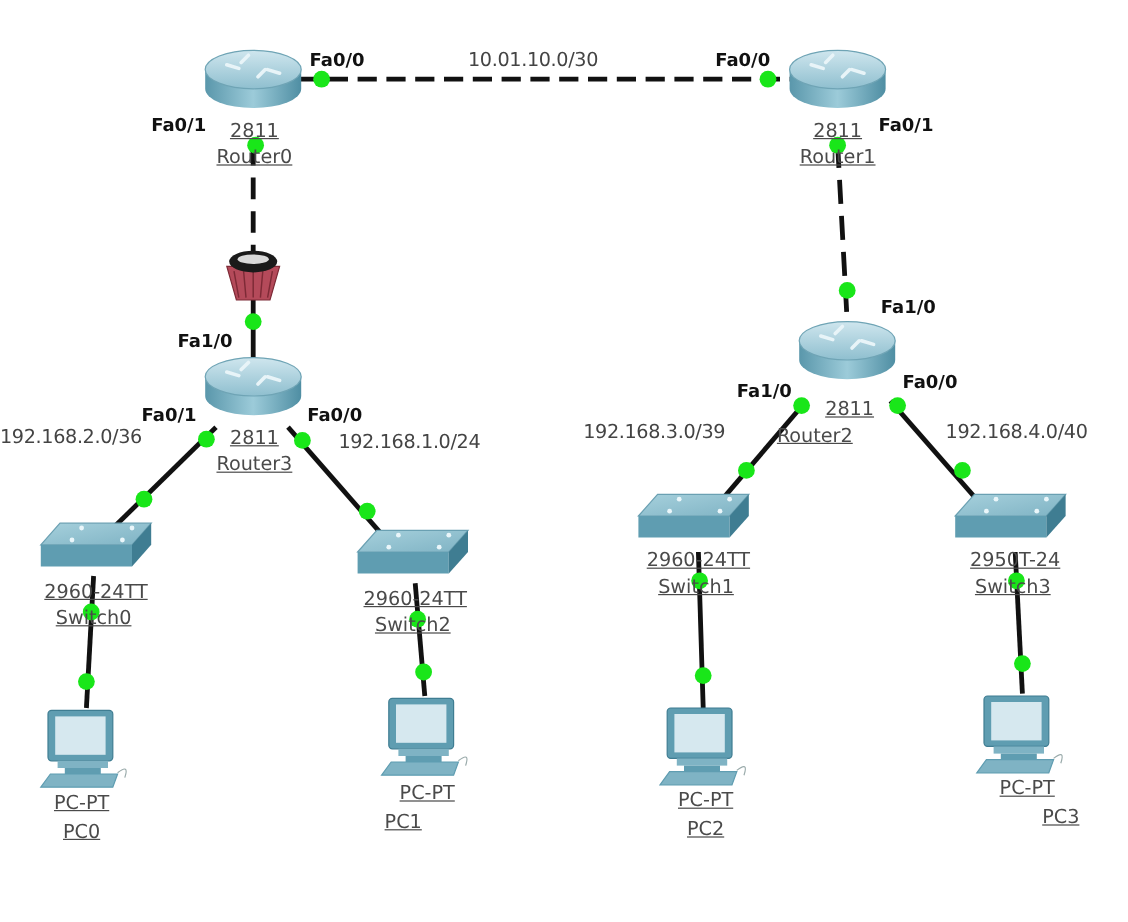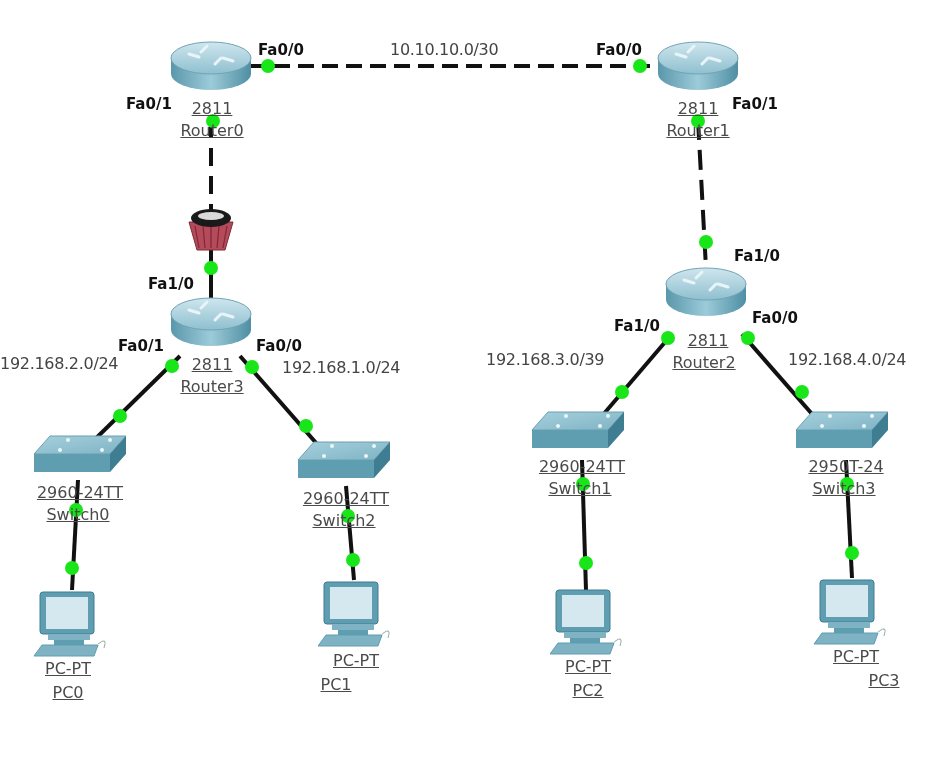--- a/index.html
+++ b/index.html
@@ -107,45 +107,45 @@
 <div class="dot" style="left:802px;top:392px"></div>
 <div class="dot" style="left:76px;top:510px"></div>
 <div class="dot" style="left:72px;top:568px"></div>
 <div class="dot" style="left:348px;top:516px"></div>
 <div class="dot" style="left:353px;top:560px"></div>
 <div class="dot" style="left:583px;top:484px"></div>
 <div class="dot" style="left:586px;top:563px"></div>
 <div class="dot" style="left:847px;top:484px"></div>
 <div class="dot" style="left:852px;top:553px"></div>
 
-<div class="net" style="left:390px;top:40px">10.10.10.0/30</div>
-<div class="net" style="left:0px;top:354px">192.168.2.0/24</div>
+<div class="net" style="left:390px;top:40px">10.01.10.0/30</div>
+<div class="net" style="left:0px;top:354px">192.168.2.0/36</div>
 <div class="net" style="left:282px;top:358px">192.168.1.0/24</div>
 <div class="net" style="left:486px;top:350px">192.168.3.0/39</div>
-<div class="net" style="left:788px;top:350px">192.168.4.0/24</div>
+<div class="net" style="left:788px;top:350px">192.168.4.0/40</div>
 
 <div class="iface" style="left:258px;top:42px">Fa0/0</div>
 <div class="iface" style="left:126px;top:96px">Fa0/1</div>
 <div class="iface" style="left:596px;top:42px">Fa0/0</div>
 <div class="iface" style="left:732px;top:96px">Fa0/1</div>
 <div class="iface" style="left:148px;top:276px">Fa1/0</div>
 <div class="iface" style="left:118px;top:338px">Fa0/1</div>
 <div class="iface" style="left:256px;top:338px">Fa0/0</div>
 <div class="iface" style="left:734px;top:248px">Fa1/0</div>
 <div class="iface" style="left:614px;top:318px">Fa1/0</div>
 <div class="iface" style="left:752px;top:310px">Fa0/0</div>
 
 <div class="lbl center" style="left:212px;top:100px">2811</div>
 <div class="lbl center" style="left:212px;top:122px">Router0</div>
 <div class="lbl center" style="left:698px;top:100px">2811</div>
 <div class="lbl center" style="left:698px;top:122px">Router1</div>
 <div class="lbl center" style="left:212px;top:356px">2811</div>
 <div class="lbl center" style="left:212px;top:378px">Router3</div>
 <div class="lbl center" style="left:708px;top:332px">2811</div>
-<div class="lbl center" style="left:704px;top:354px">Router2</div>
+<div class="lbl center" style="left:679px;top:354px">Router2</div>
 
 <div class="lbl center" style="left:80px;top:484px">2960-24TT</div>
 <div class="lbl center" style="left:78px;top:506px">Switch0</div>
 <div class="lbl center" style="left:346px;top:490px">2960-24TT</div>
 <div class="lbl center" style="left:344px;top:512px">Switch2</div>
 <div class="lbl center" style="left:582px;top:458px">2960-24TT</div>
 <div class="lbl center" style="left:580px;top:480px">Switch1</div>
 <div class="lbl center" style="left:846px;top:458px">2950T-24</div>
 <div class="lbl center" style="left:844px;top:480px">Switch3</div>
 

